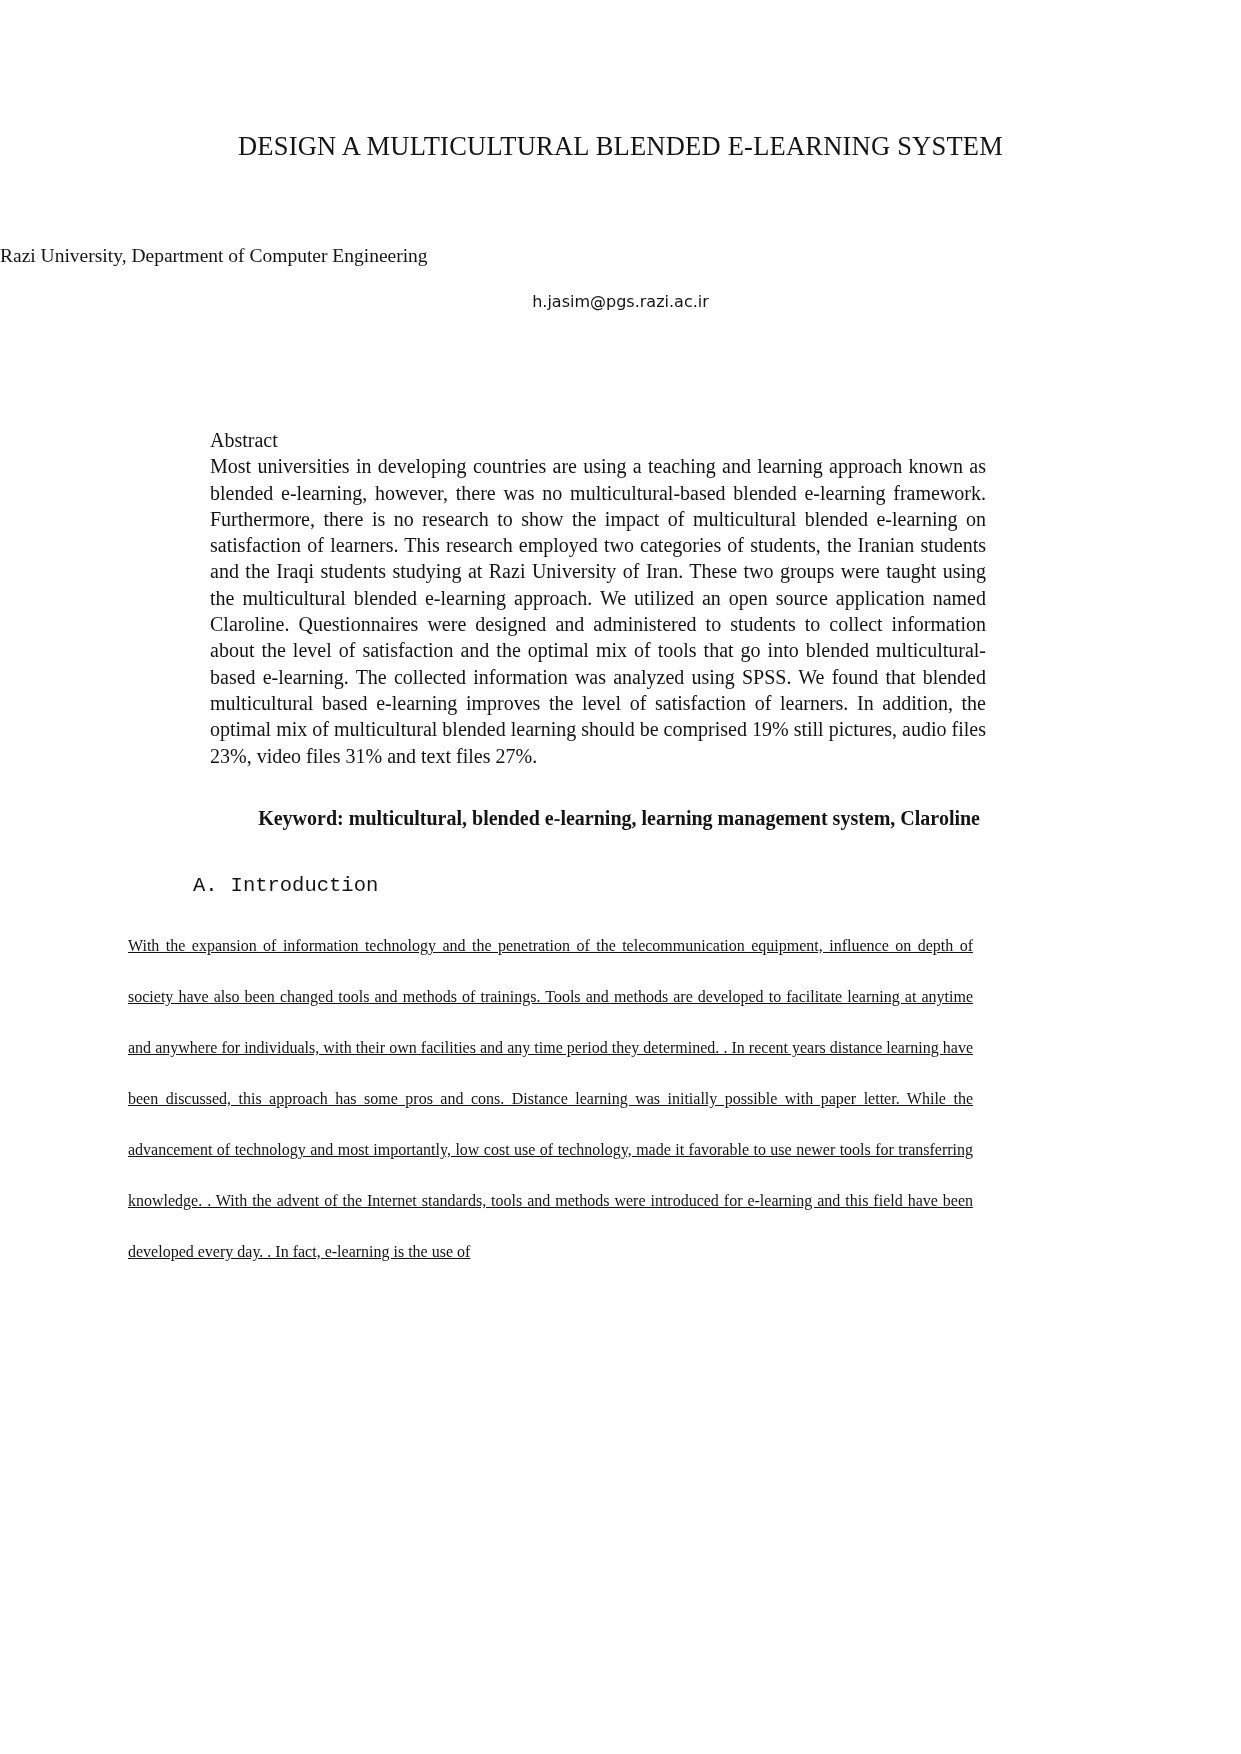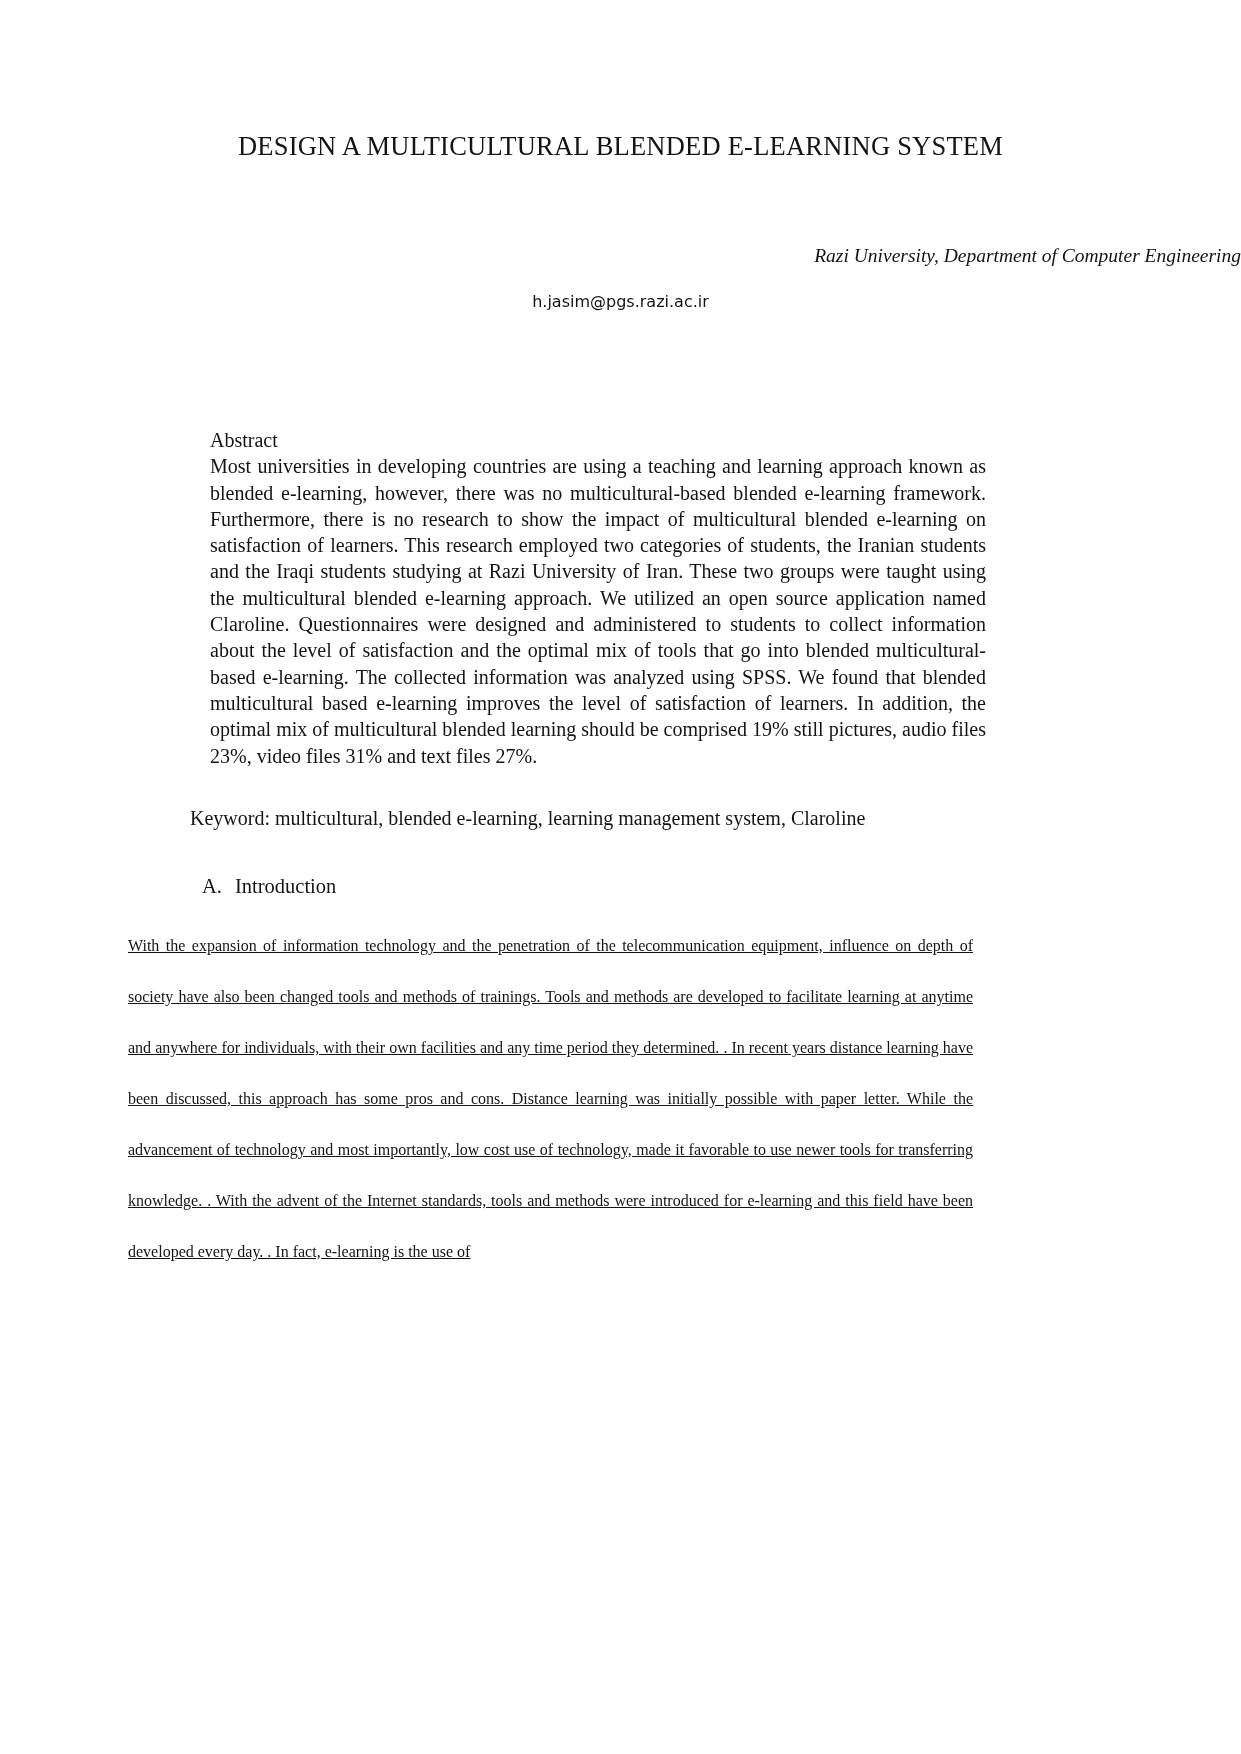--- a/index.html
+++ b/index.html
@@ -39,24 +39,23 @@
     left: 0; right: 0;
     top: 198px;
     text-align: center;
     font-size: 19.5px;
     line-height: 1.2;
   }
   .affiliation {
     position: absolute;
     left: 0; right: 0;
     top: 244px;
-    text-align: right;
+    text-align: left;
     font-size: 19.5px;
     line-height: 1.2;
-    font-style: italic;
   }
   .email {
     position: absolute;
     left: 0; right: 0;
     top: 292px;
     text-align: center;
     font-family: "DejaVu Sans", "Liberation Sans", sans-serif;
     font-size: 16px;
     line-height: 1.2;
   }
@@ -80,30 +79,32 @@
     text-justify: inter-word;
     hyphens: none;
   }
   .keyword {
     position: absolute;
     left: 190px;
     top: 805px;
     width: 790px;
     font-size: 20px;
     line-height: 26.3px;
-    text-align: left;
+    text-align: right;
+    font-weight: bold;
   }
 
   
   .section-heading {
     position: absolute;
-    left: 202px;
+    left: 193px;
     top: 873px;
     font-size: 20.5px;
     line-height: 26px;
+    font-family: Liberation Mono, monospace;
   }
   .section-heading .sec-num { margin-right: 13px; }
 
   
   .body-para {
     position: absolute;
     left: 128px;
     top: 920px;
     width: 845px;
     font-size: 16px;

